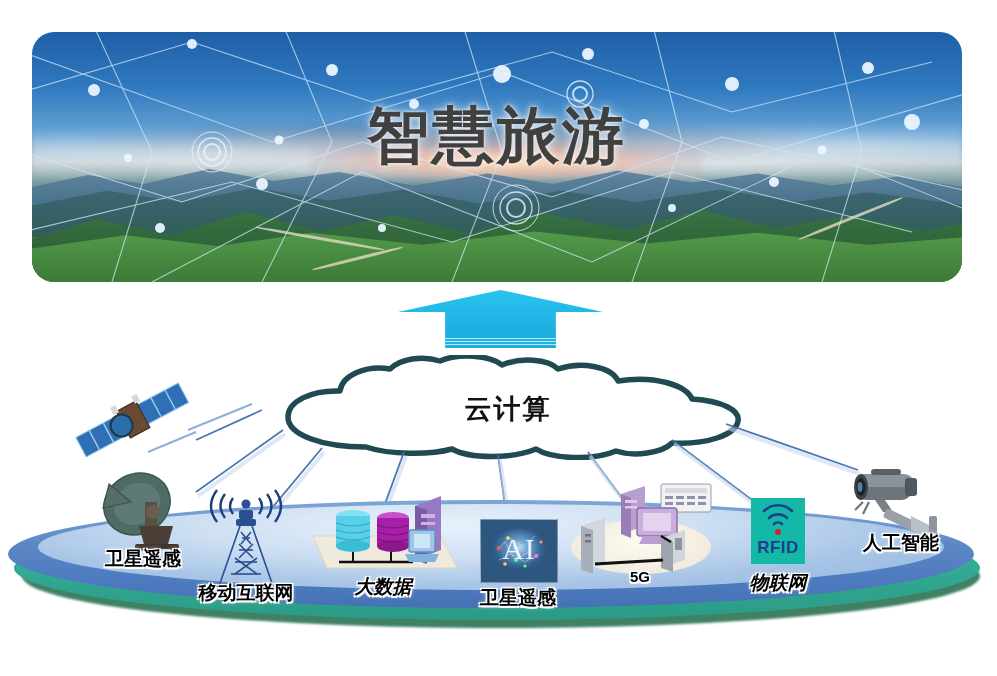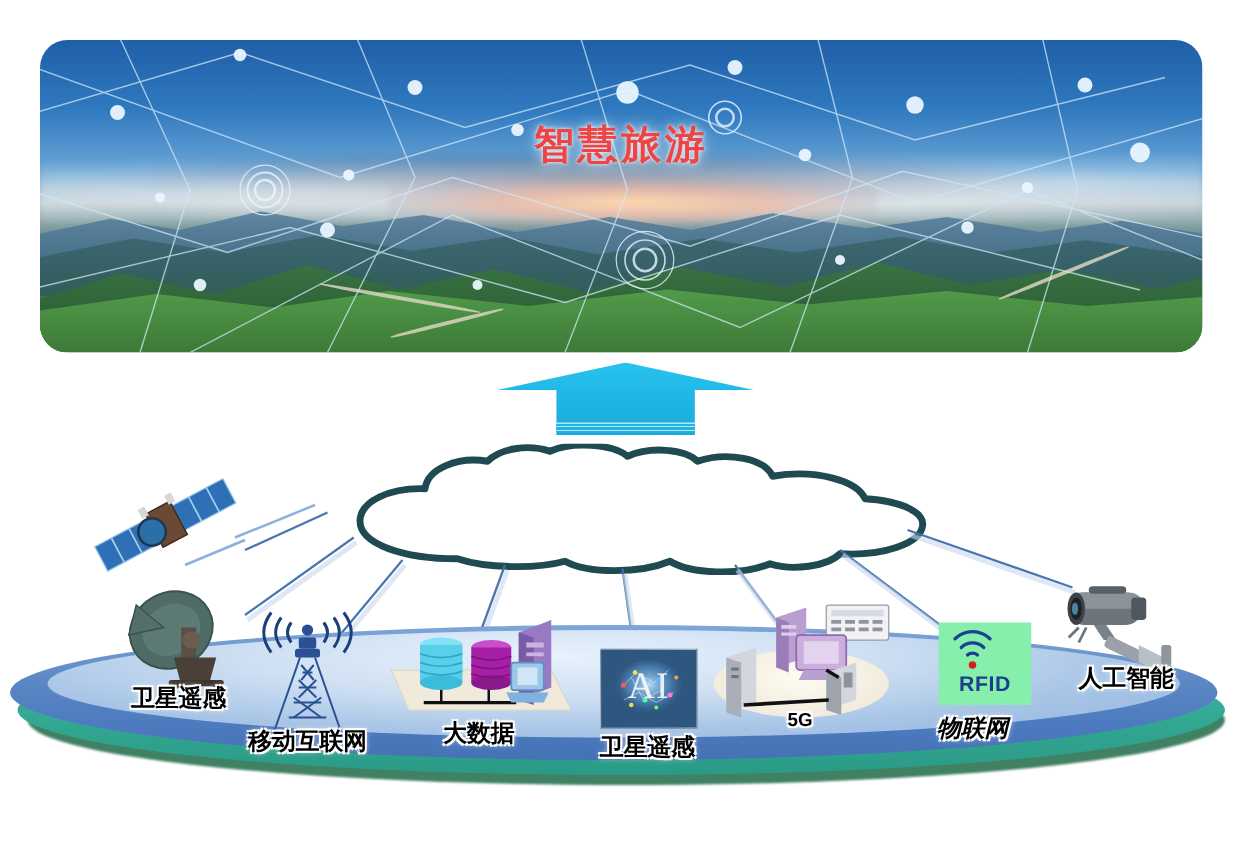--- a/index.html
+++ b/index.html
@@ -51,21 +51,21 @@
   .mtn4{top:76%;height:24%;
     background:linear-gradient(180deg,#56a04c 0%,#3c7a38 100%);
     clip-path:polygon(0% 44%,10% 22%,20% 40%,30% 18%,42% 38%,54% 16%,66% 36%,78% 18%,90% 38%,100% 26%,100% 100%,0% 100%);}
   .trail{position:absolute;background:#d9d4bd;opacity:.85;border-radius:40%;}
   .trail1{left:24%;top:82%;width:14%;height:3px;transform:rotate(10deg);}
   .trail2{left:30%;top:90%;width:10%;height:3px;transform:rotate(-14deg);}
   .trail3{left:82%;top:74%;width:12%;height:3px;transform:rotate(-22deg);}
   .banner-net{position:absolute;inset:0;}
   .banner-title{
     position:absolute;left:0;right:0;top:62px;text-align:center;
-    font-size:32px;font-weight:700;color:#ef4444;letter-spacing:3px;
+    font-size:62px;font-weight:700;color:#404040;letter-spacing:3px;
     text-shadow:0 0 10px rgba(255,255,255,.85),0 0 3px rgba(255,255,255,.9);
   }
 
   
   .arrow{position:absolute;left:398px;top:290px;width:205px;height:58px;}
   .arrow-body{
     position:absolute;inset:0;
     background:linear-gradient(180deg,#29c3ee 0%,#1eb4e4 55%,#20a9d8 100%);
     clip-path:polygon(50% 0%,100% 38%,77% 38%,77% 100%,23% 100%,23% 38%,0% 38%);
     filter:drop-shadow(2px 3px 3px rgba(0,0,0,.28));
@@ -133,21 +133,21 @@
     font-size:30px;color:rgba(255,255,255,.85);letter-spacing:1px;
   }
   
   .fiveg{width:150px;height:96px;}
   .g-ellipse{
     position:absolute;left:6px;bottom:2px;width:140px;height:54px;border-radius:50%;
     background:radial-gradient(ellipse at 50% 40%, #fdfbf2 0%, #f3eee0 60%, #ece6d6 100%);
   }
   
   .rfid-card{
-    position:absolute;width:74px;height:66px;background:#86efac;
+    position:absolute;width:54px;height:66px;background:#14b8a6;
   }
   .rfid-text{
     position:absolute;left:0;right:0;bottom:6px;text-align:center;
     font-size:17px;font-weight:700;color:#1d3f8f;letter-spacing:.5px;
   }
   
   .cam{width:104px;height:72px;}
 </style>
 </head>
 <body>
@@ -222,20 +222,21 @@
   <div class="cloud">
     <svg viewBox="0 0 492 105" width="492" height="105">
       <path d="M104,92 C60,92 26,80 26,62 C26,46 50,35 78,36
                C80,20 104,10 128,14 C138,4 160,0 178,6
                C196,-2 228,0 240,10 C258,2 286,4 296,14
                C320,6 350,12 356,26 C392,20 424,30 430,44
                C462,46 478,56 476,66 C474,80 444,90 410,88
                C400,98 372,102 354,96 C330,106 290,104 274,94
                C250,104 208,104 190,94 C168,100 128,100 104,92 Z" fill="#ffffff" stroke="#1f4a52" stroke-width="5.5" stroke-linejoin="round"></path>
     </svg>
+    <div class="cloud-label">云计算</div>
   </div>
 
   <svg class="links" viewBox="0 0 997 676">
     <g stroke="#3f6fad" stroke-width="1.8" fill="none" opacity="0.95">
       <line x1="283" y1="430" x2="196" y2="492"></line>
       <line x1="322" y1="448" x2="262" y2="520"></line>
       <line x1="404" y1="452" x2="382" y2="512"></line>
       <line x1="498" y1="455" x2="506" y2="512"></line>
       <line x1="588" y1="452" x2="628" y2="506"></line>
       <line x1="672" y1="440" x2="752" y2="500"></line>
@@ -369,21 +370,21 @@
           <rect x="112" y="22" width="14" height="4" fill="#c9b4e0"></rect>
           <rect x="112" y="30" width="14" height="3" fill="#c9b4e0"></rect>
         </g>
         <g>
           <rect x="100" y="38" width="26" height="22" rx="2" fill="#9dc6e8" stroke="#5f8fc0" stroke-width="1.4"></rect>
           <rect x="105" y="42" width="16" height="14" fill="#cfe6f7"></rect>
           <polygon points="96,62 130,62 126,70 100,70" fill="#7fb2dc"></polygon>
         </g>
       </svg>
     </div>
-    <div class="node-label" style="top:82px;">大数据</div>
+    <div class="node-label" style="top:82px;font-style:italic;">大数据</div>
   </div>
 
   <div class="node" style="left:448px;top:508px;width:140px;height:100px;margin-top:11px;">
     <div class="node-art" style="top:0;width:76px;height:62px;">
       <div class="ai-img">
         <svg width="76" height="62" viewBox="0 0 76 62" style="position:absolute;left:0;top:0;">
           <defs>
             <radialGradient id="brainG" cx="50%" cy="45%" r="55%">
               <stop offset="0%" stop-color="#bfe4ff" stop-opacity="0.95"></stop>
               <stop offset="60%" stop-color="#5f9fd6" stop-opacity="0.5"></stop>

